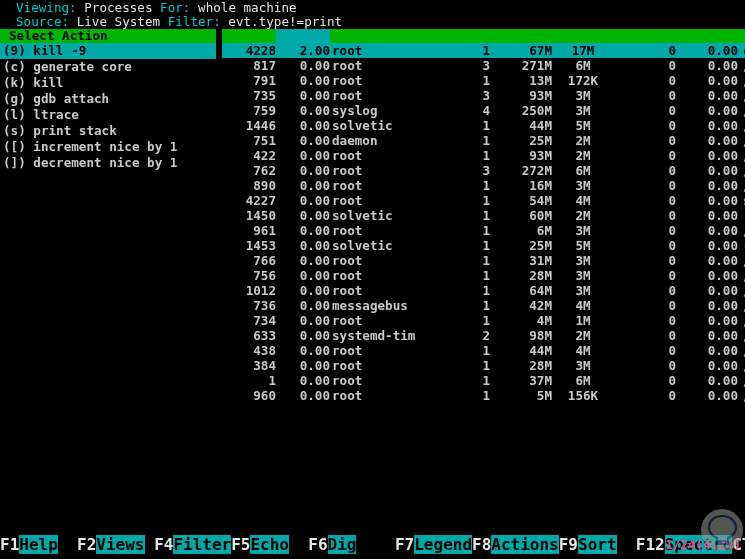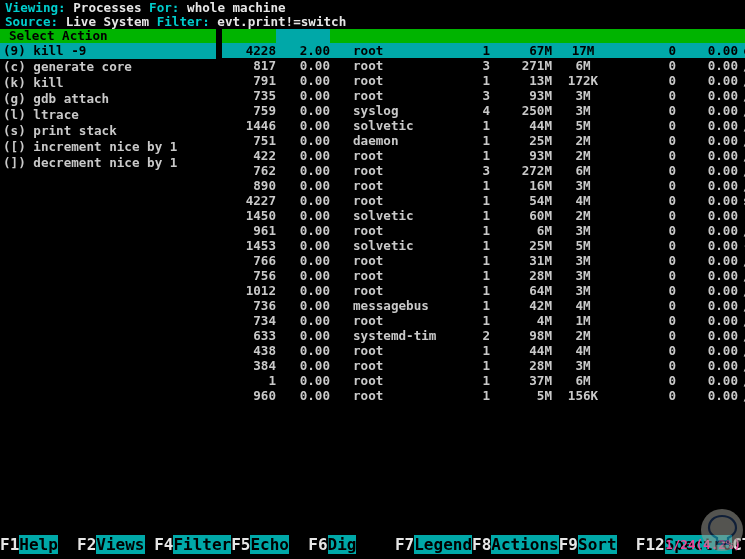--- a/index.html
+++ b/index.html
@@ -22,25 +22,25 @@
     left: 0; top: 0;
     width: 745px;
     height: 559px;
     background: #000000;
   }
   .mono { font-family: "DejaVu Sans Mono", "Liberation Mono", monospace; white-space: pre; }
 
   
   .topline {
     position: absolute;
-    left: 5px;
+    left: 16px;
     height: 15px;
     line-height: 15px;
     white-space: pre;
-    font-weight: bold;
+    font-weight: normal;
     letter-spacing: 0px;
   }
   .l1 { top: 0px; }
   .l2 { top: 14px; }
   .key { color: #00cdcd; }
   .val { color: #e6e6e6; }
 
   
   .panel {
     position: absolute;
@@ -102,21 +102,21 @@
     line-height: 15px;
     white-space: pre;
     color: #c9c9c9;
     font-weight: bold;
     overflow: hidden;
   }
   .trow.sel { background: #00a8a8; color: #000000; }
 
   .c-pid   { display:inline-block; width: 54px;  text-align: right; }
   .c-cpu   { display:inline-block; width: 54px;  text-align: right; }
-  .c-user  { display:inline-block; width: 116px; text-align: left; padding-left: 23px; box-sizing: border-box; }
+  .c-user  { display:inline-block; width: 116px; text-align: left; padding-left: 2px; box-sizing: border-box; }
   .c-th    { display:inline-block; width: 44px;  text-align: right; }
   .c-virt  { display:inline-block; width: 62px;  text-align: right; }
   .c-res   { display:inline-block; width: 62px;  text-align: center; }
   .c-file  { display:inline-block; width: 62px;  text-align: right; }
   .c-net   { display:inline-block; width: 62px;  text-align: right; }
   .c-comm  { display:inline-block; text-align: left; padding-left: 5px; box-sizing: border-box; }
 
   
   .fbar {
     position: absolute;
@@ -155,21 +155,21 @@
     pointer-events: none;
   }
 </style>
 </head>
 <body>
 
 <div class="screen">
 
   <div class="topline l1 mono"><span class="key">Viewing:</span><span class="val"> </span><span class="val">Processes</span><span class="val"> </span><span class="key">For:</span><span class="val"> </span><span class="val">whole machine</span></div>
 
-  <div class="topline l2 mono"><span class="key">Source:</span><span class="val"> </span><span class="val">Live System</span><span class="val"> </span><span class="key">Filter:</span><span class="val"> </span><span class="val">evt.print!=switch</span></div>
+  <div class="topline l2 mono"><span class="key">Source:</span><span class="val"> </span><span class="val">Live System</span><span class="val"> </span><span class="key">Filter:</span><span class="val"> </span><span class="val">evt.type!=print</span></div>
 
   <div class="panel">
     <div class="panel-header mono">Select Action</div>
     <div id="action-list">
         <div class="panel-row mono sel"><span>(9)</span><span> kill -9</span></div>
         <div class="panel-row mono"><span>(c)</span><span> generate core</span></div>
         <div class="panel-row mono"><span>(k)</span><span> kill</span></div>
         <div class="panel-row mono"><span>(g)</span><span> gdb attach</span></div>
         <div class="panel-row mono"><span>(l)</span><span> ltrace</span></div>
         <div class="panel-row mono"><span>(s)</span><span> print stack</span></div>

